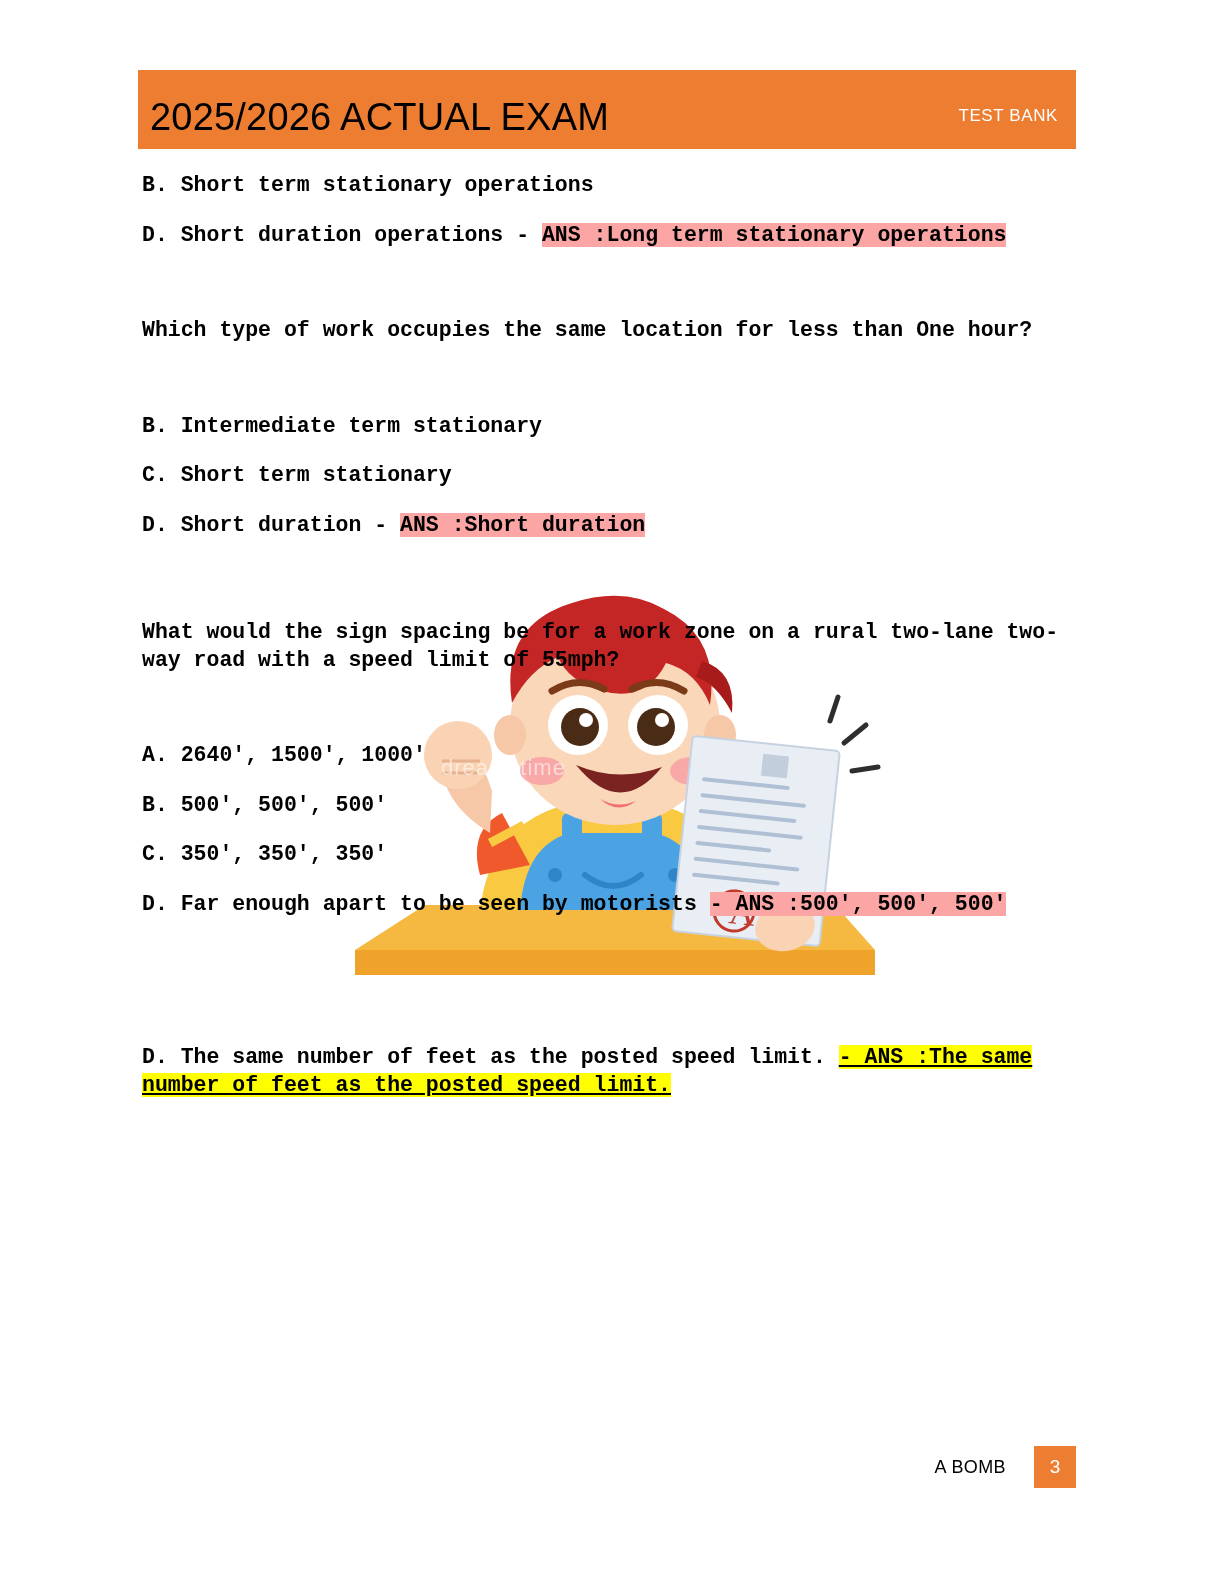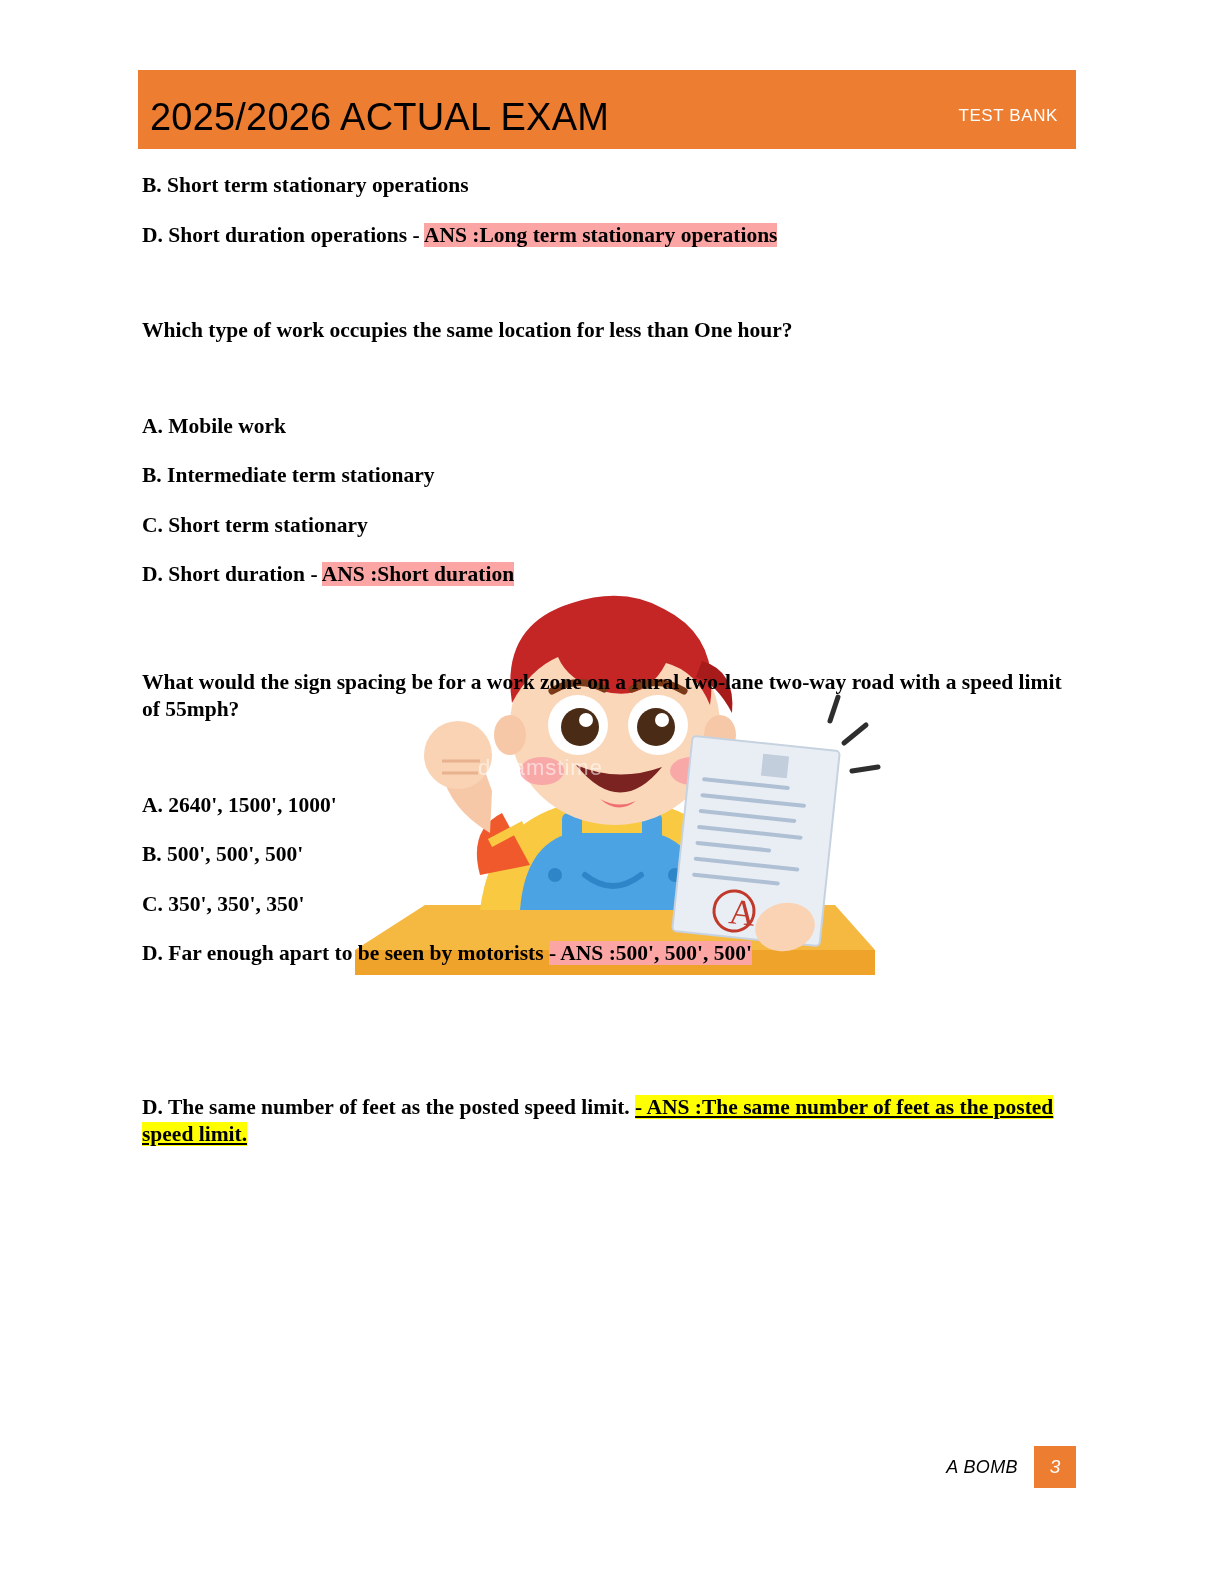--- a/index.html
+++ b/index.html
@@ -55,21 +55,21 @@
   }
 
   
   .content {
     position: absolute;
     left: 142px;
     top: 172px;
     width: 935px;
   }
   .line {
-    font-family: Liberation Serif, serif;
+    font-family: Liberation Mono, monospace;
     font-size: 21.5px;
     font-weight: bold;
     color: #000000;
     line-height: 1.28;
     margin: 0 0 22px 0;
     position: relative;
     z-index: 3;
   }
   .gap-mid { height: 46px; }
   .gap-big { height: 58px; }
@@ -87,41 +87,40 @@
     position: absolute;
     left: 330px;
     top: 575px;
     width: 570px;
     height: 450px;
     z-index: 1;
     pointer-events: none;
   }
   .watermark {
     position: absolute;
-    left: 478px;
+    left: 441px;
     top: 755px;
     width: 300px;
     height: 80px;
     color: rgba(255,255,255,0.55);
     font-family: "Liberation Sans", sans-serif;
     font-size: 22px;
     letter-spacing: 1px;
     z-index: 2;
     pointer-events: none;
   }
 
   
   .footer {
     position: absolute;
     right: 148px;
     bottom: 96px;
     display: flex;
     align-items: center;
-    gap: 16px;
-    font-style: italic;
+    gap: 28px;
   }
   .footer-label {
     font-family: "Liberation Sans", sans-serif;
     font-size: 18px;
     color: #000000;
     letter-spacing: 0.4px;
   }
   .page-num {
     width: 42px;
     height: 42px;
@@ -233,21 +232,20 @@
     <p class="line">
       <span>D. Short duration operations - </span><span class="hl">ANS :Long term stationary operations</span>
     </p>
 
     <div class="gap-mid"></div>
 
     <p class="line">Which type of work occupies the same location for less than One hour?</p>
 
     <div class="gap-mid"></div>
 
-    <p class="line">A. Mobile work</p>
     <p class="line">B. Intermediate term stationary</p>
     <p class="line">C. Short term stationary</p>
     <p class="line">
       <span>D. Short duration - </span><span class="hl">ANS :Short duration</span>
     </p>
 
     <div class="gap-big"></div>
 
     <p class="line">What would the sign spacing be for a work zone on a rural two-lane two-way road with a speed limit of 55mph?</p>
 

